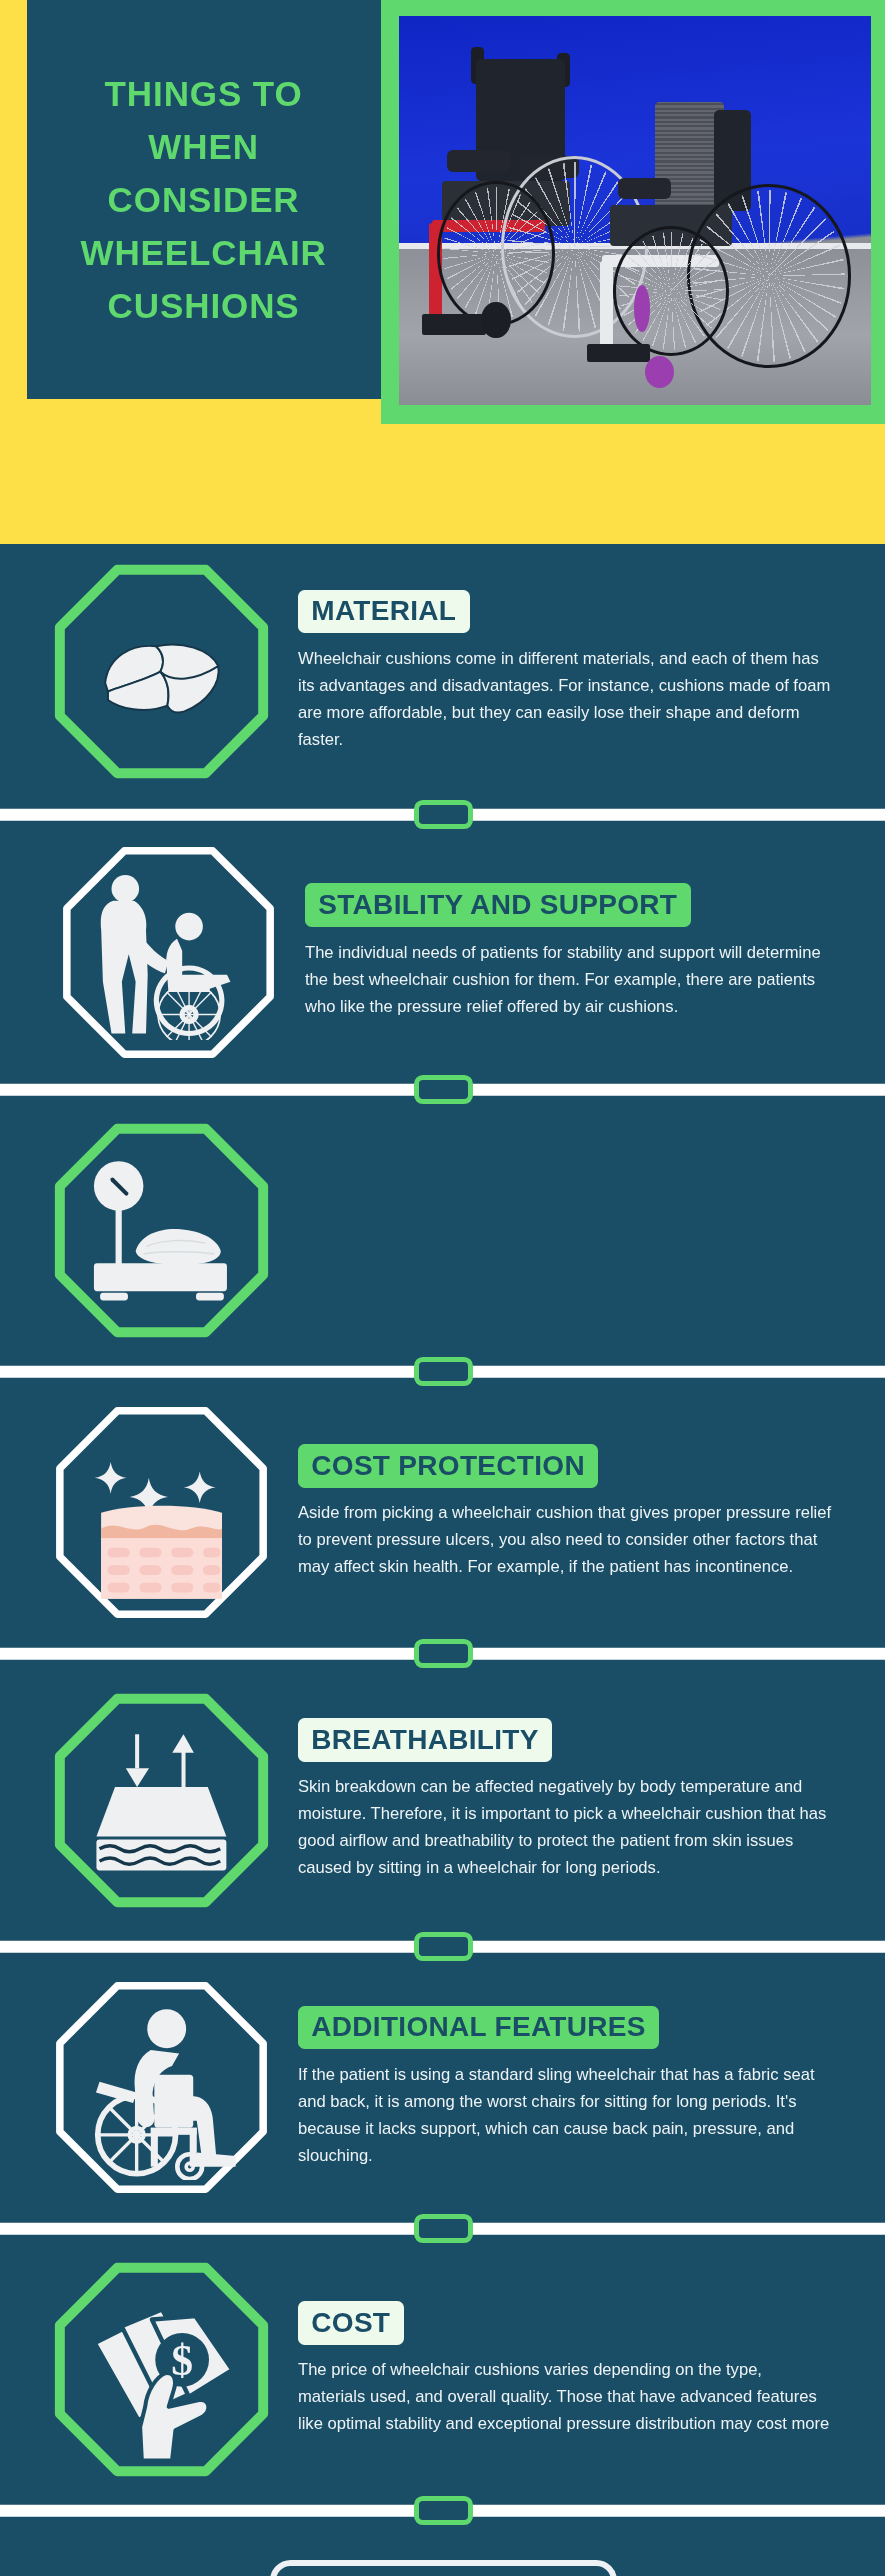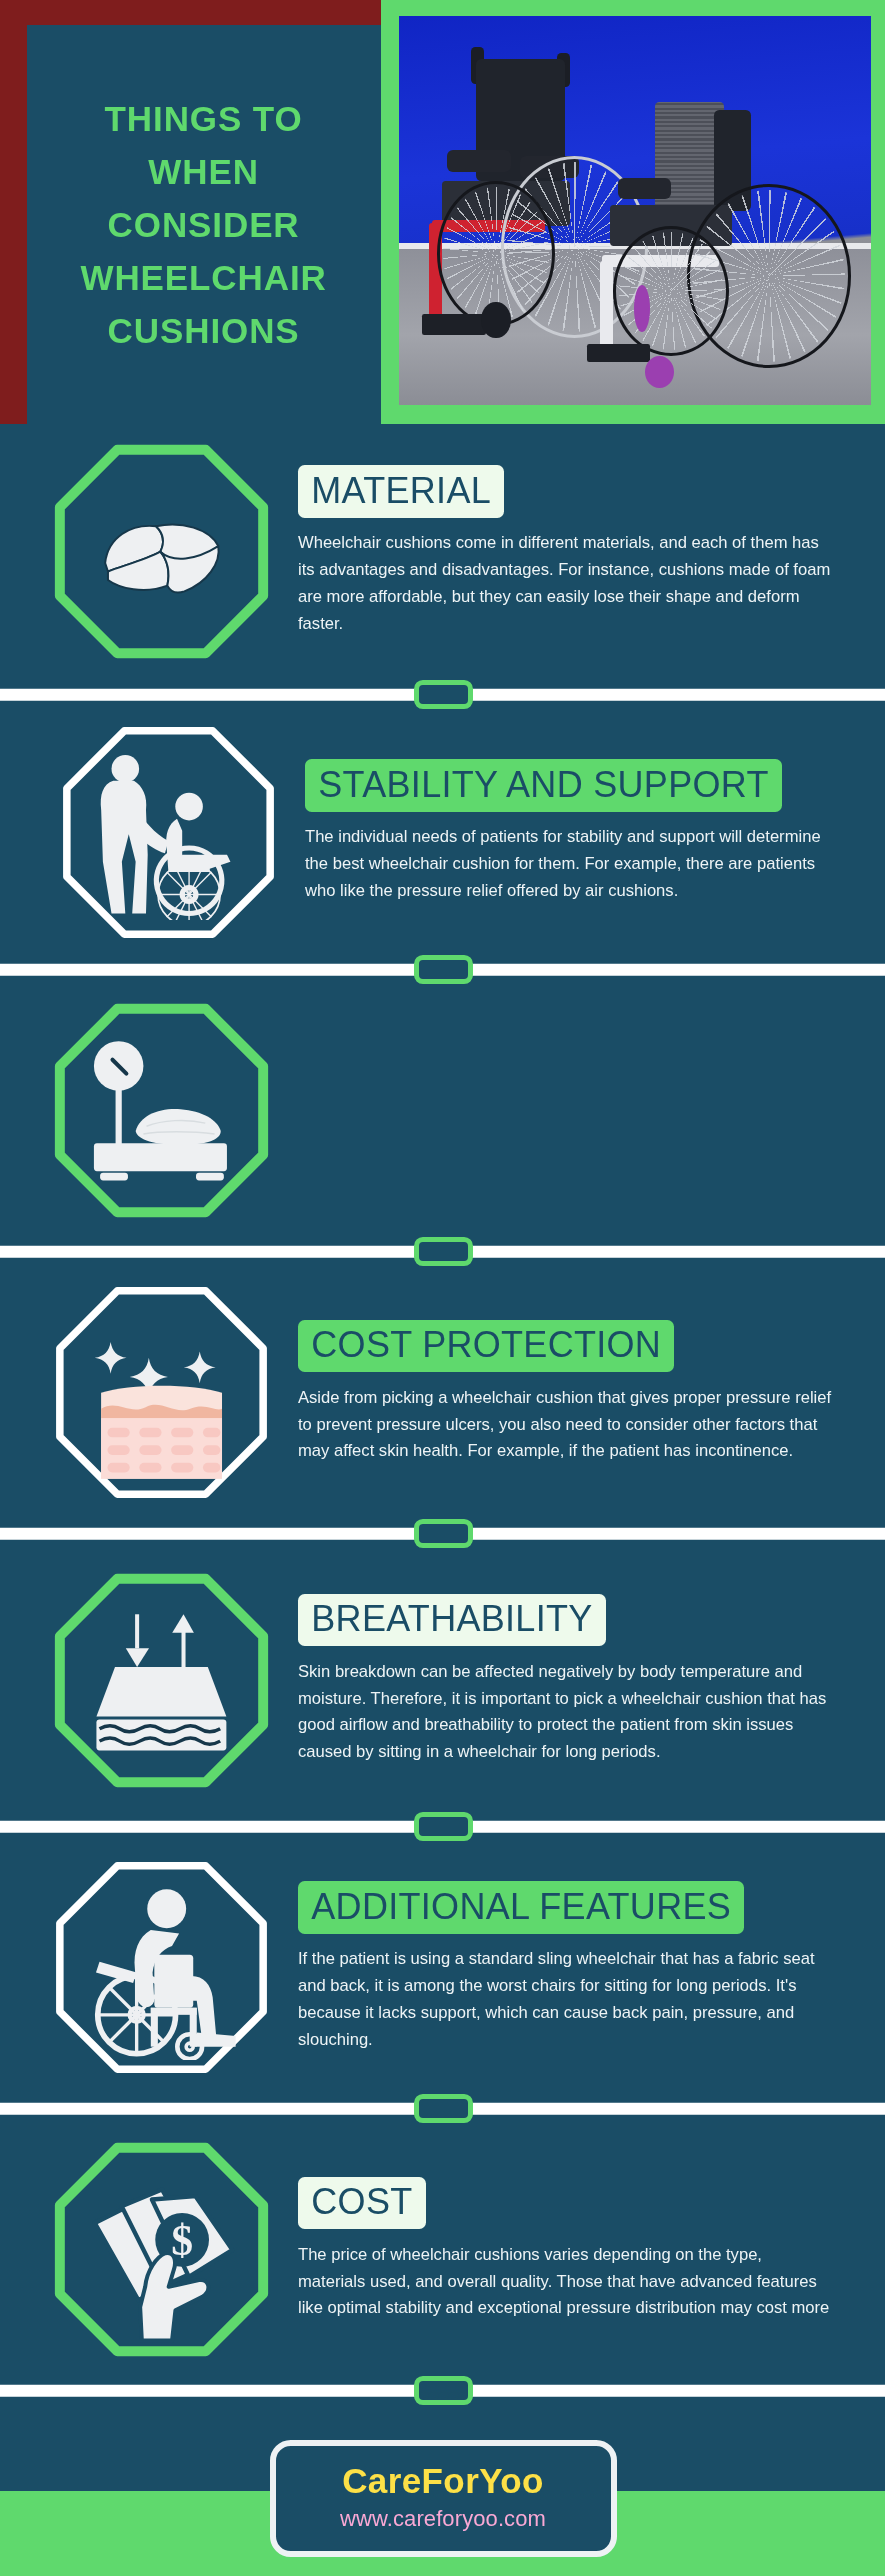--- a/index.html
+++ b/index.html
@@ -12,24 +12,24 @@
     width: 886px;
     height: 2576px;
     background: #1a4d66;
     overflow: hidden;
   }
 
   
   .header {
     position: relative;
     width: 886px;
-    height: 424px;
-    background: #7f1d1d;
+    height: 544px;
+    background: #fde047;
     display: flex;
-    align-items: flex-end;
+    align-items: flex-start;
   }
   .header-left {
     width: 354px;
     height: 399px;
     margin: 0 0 0 26.6px;
     background: #1a4d66;
     display: flex;
     flex-direction: column;
     align-items: center;
     justify-content: center;
@@ -116,22 +116,22 @@
     width: 64%; height: 64%;
   }
   .icon-art svg { width:100%; height:100%; display:block; }
 
   .text-cell {
     flex: 1 1 auto;
     padding-right: 28px;
   }
   .sec-title {
     display: inline-block;
-    font-size: 36px;
-    font-weight: normal;
+    font-size: 28px;
+    font-weight: bold;
     letter-spacing: 0.3px;
     padding: 6.6px 13.3px 8px 13.3px;
     border-radius: 6.6px;
     color: #1a4d66;
     margin-bottom: 12.5px;
     line-height: 1.05;
     white-space: nowrap;
   }
   .sec-title.cream { background: #eefaec; }
   .sec-title.green { background: #5fd96d; }

